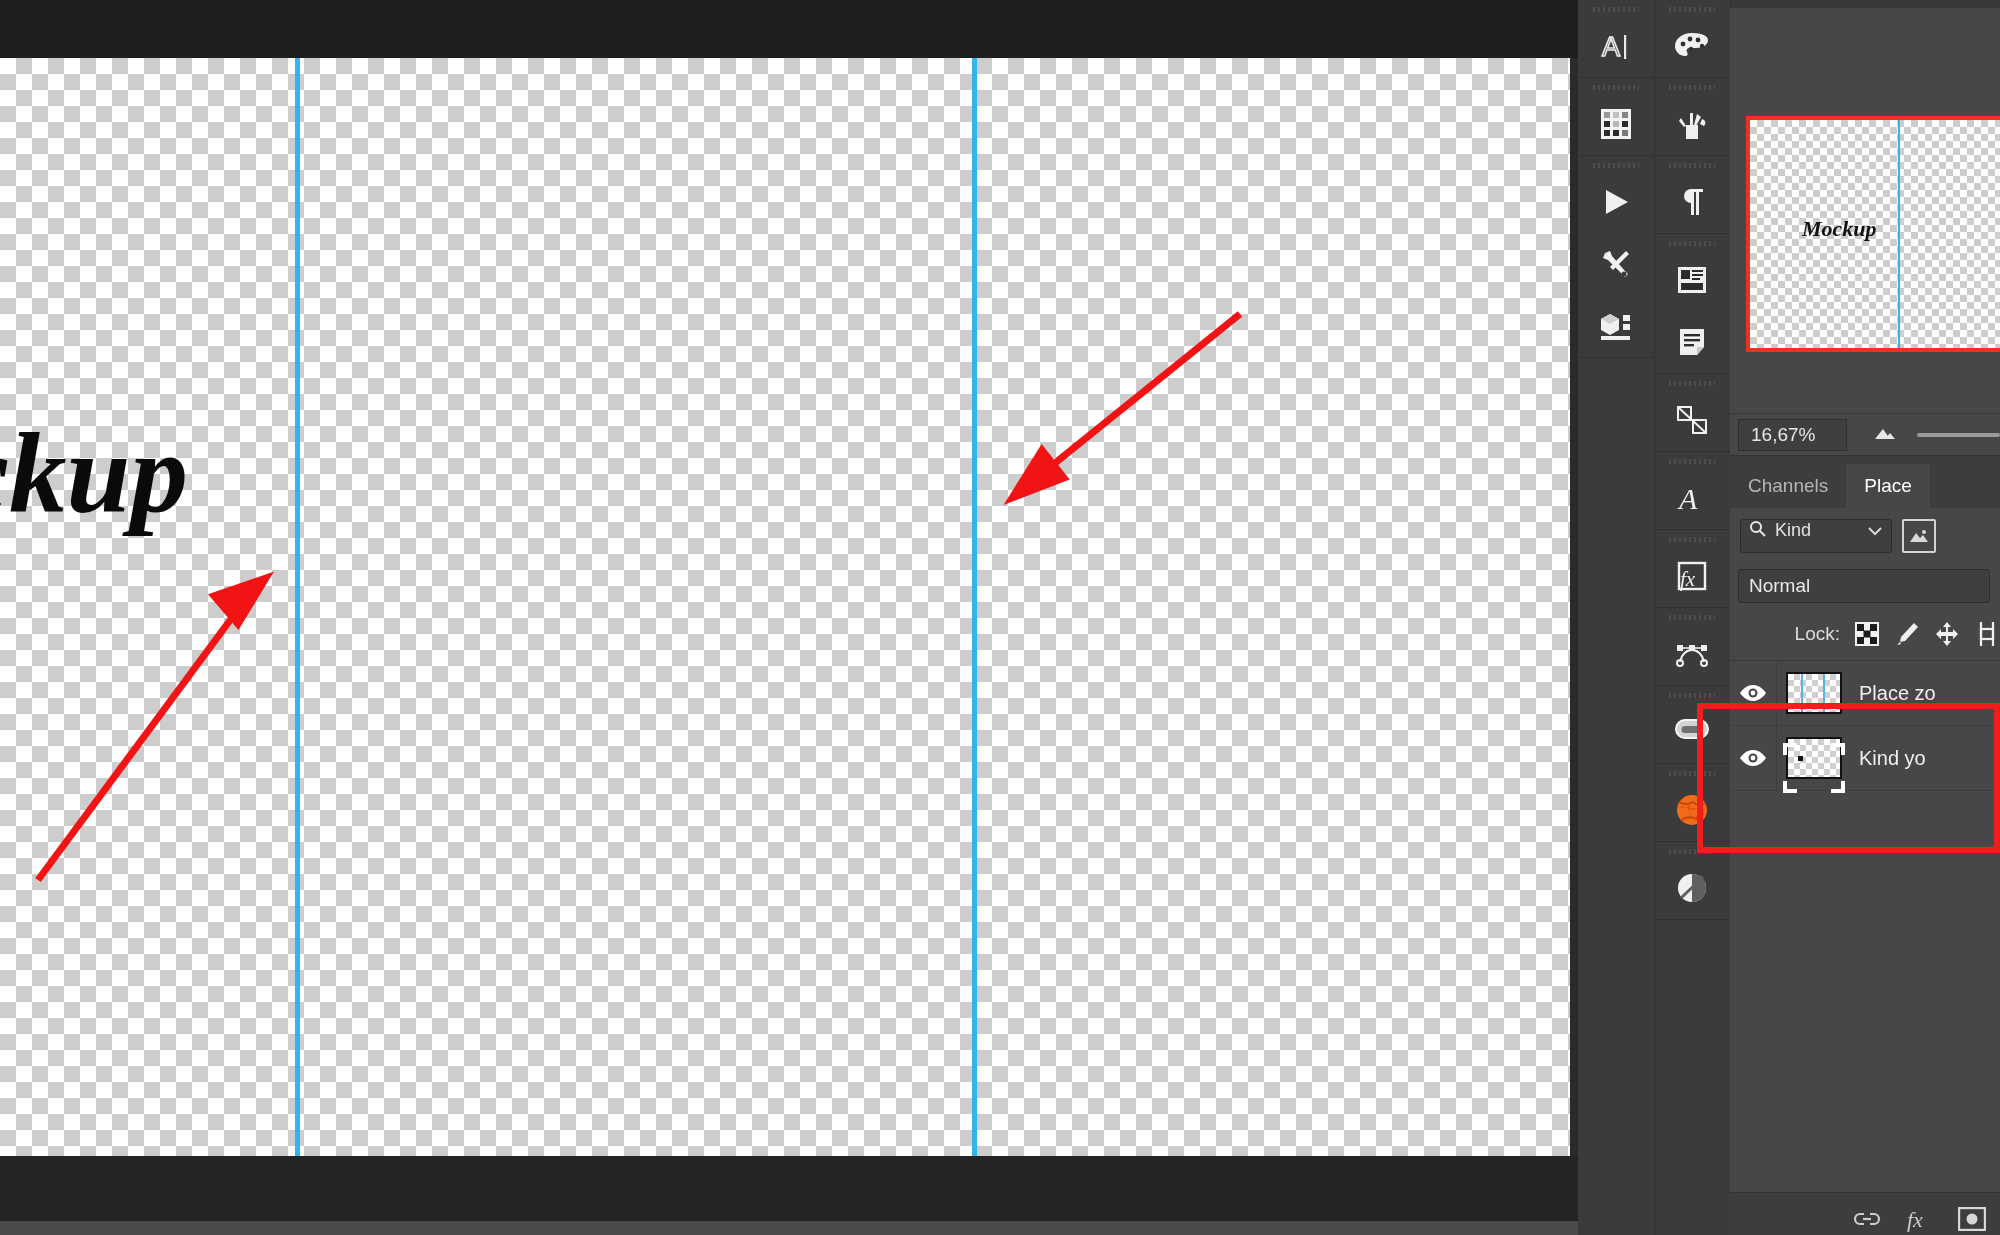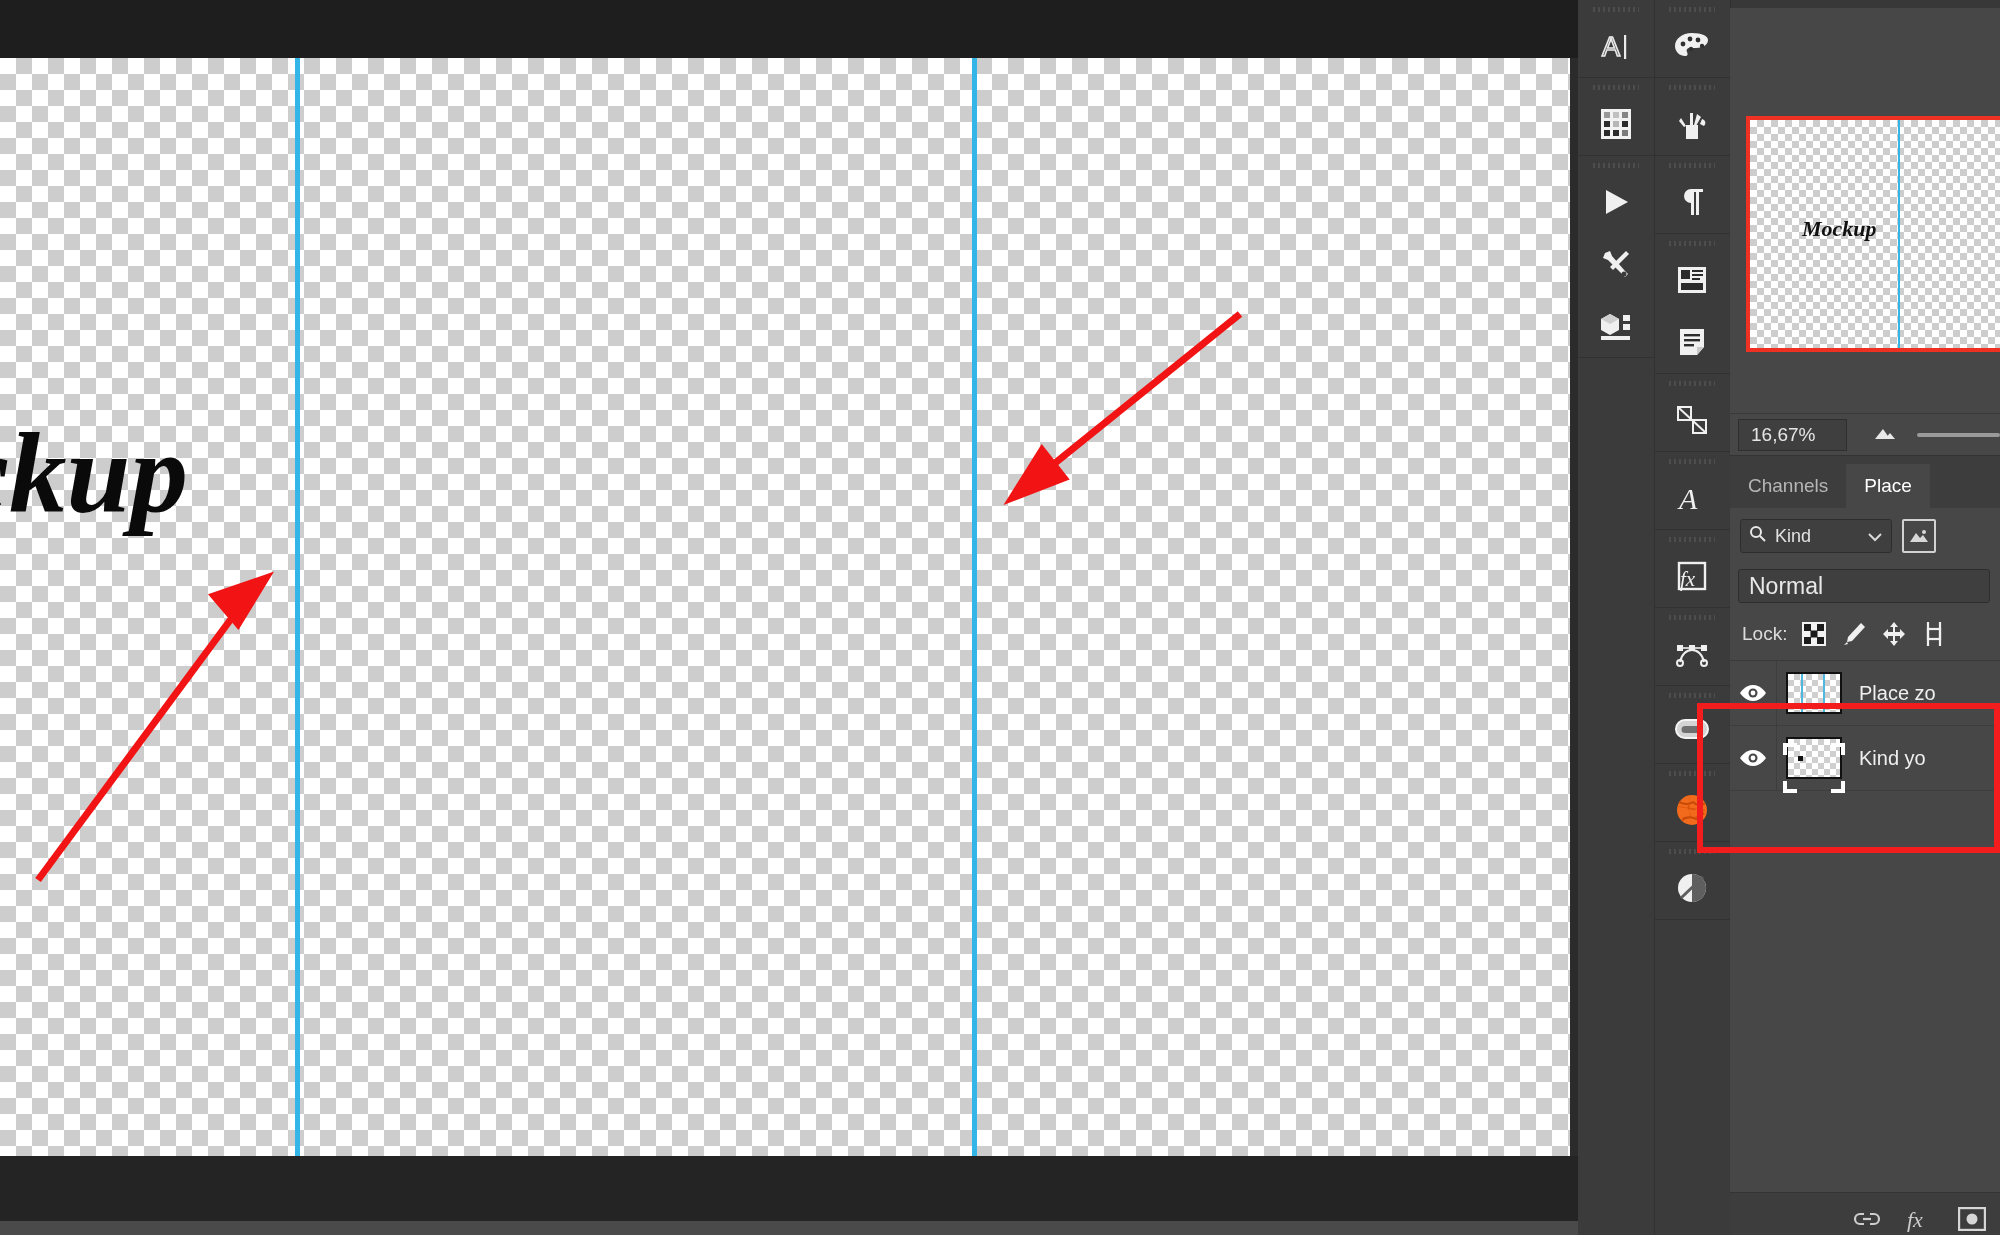--- a/index.html
+++ b/index.html
@@ -222,21 +222,20 @@
     align-items: center;
     padding: 0 10px;
   }
   .kind-select {
     flex: 0 0 auto;
     width: 152px; height: 34px;
     background: #3f3f3f;
     border: 1px solid #2d2d2d;
     border-radius: 3px;
     display: flex;
-    align-items: center;
     gap: 8px;
     padding: 0 8px;
     box-sizing: border-box;
     color: #e2e2e2;
     font-size: 18px;
     cursor: pointer;
   }
   .kind-select .chev { margin-left: auto; }
   .filter-ico {
     width: 34px; height: 34px;
@@ -252,34 +251,35 @@
     display: flex;
     align-items: center;
     padding-left: 8px;
   }
   .blend-box {
     width: 252px; height: 34px;
     background: #3f3f3f;
     border: 1px solid #2d2d2d;
     border-radius: 3px;
     color: #e8e8e8;
-    font-size: 23px;
+    font-size: 19px;
     display: flex;
     align-items: center;
     padding-left: 10px;
     box-sizing: border-box;
     cursor: pointer;
   }
   .lp-lock {
     height: 52px;
     display: flex;
     align-items: center;
     gap: 14px;
     padding-left: 12px;
     border-bottom: 1px solid #3a3a3a;
+    justify-content: flex-end;
   }
   .lock-label {
     color: #dcdcdc;
     font-size: 19px;
   }
   .lock-ico { cursor: pointer; display: flex; }
   .layer-row {
     height: 64px;
     display: flex;
     align-items: center;

